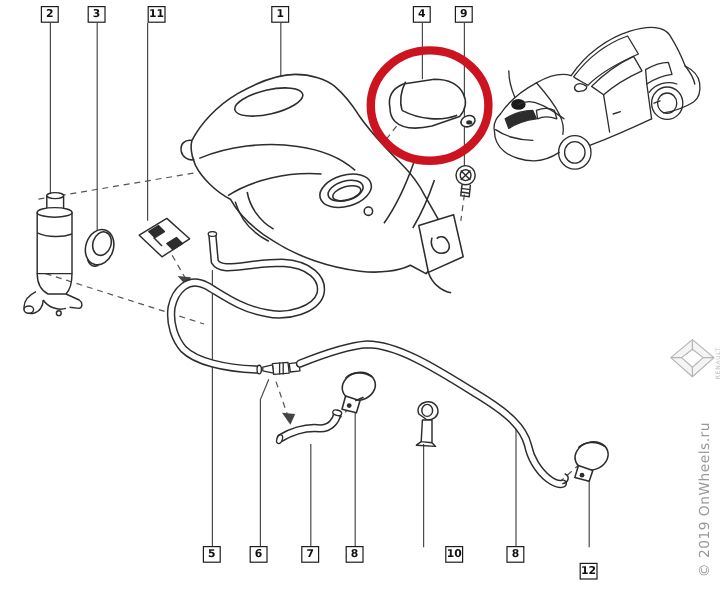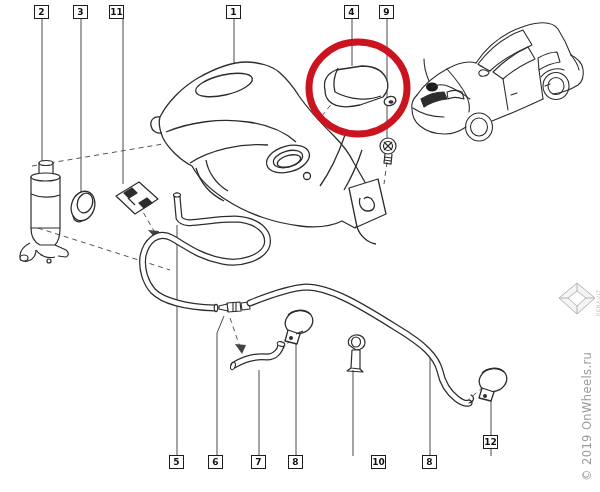--- a/index.html
+++ b/index.html
@@ -209,25 +209,25 @@
         <path d="M577,291 L586,298 L577,306 L568,298 Z" fill="#ffffff"></path>
         <path d="M577,283 L577,291 M595,298 L586,298 M577,314 L577,306 M559,298 L568,298" fill="none"></path>
       </g>
       <text transform="translate(600,316) rotate(-90)" font-size="5" letter-spacing="0.6" fill="#c2c2c2">RENAULT</text>
       <text transform="translate(591,481) rotate(-90)" font-size="11.5" letter-spacing="0.4" fill="#97999b">© 2019 OnWheels.ru</text>
     </g>
   </svg>
 
   <div class="callout" style="left:34px;top:5px;">2</div>
   <div class="callout" style="left:73px;top:5px;">3</div>
-  <div class="callout" style="left:109px;top:5px;">11</div>
+  <div class="callout" style="left:123px;top:5px;">11</div>
   <div class="callout" style="left:226px;top:5px;">1</div>
   <div class="callout" style="left:344px;top:5px;">4</div>
   <div class="callout" style="left:379px;top:5px;">9</div>
   <div class="callout" style="left:169px;top:455px;">5</div>
   <div class="callout" style="left:208px;top:455px;">6</div>
   <div class="callout" style="left:251px;top:455px;">7</div>
   <div class="callout" style="left:288px;top:455px;">8</div>
   <div class="callout" style="left:345px;top:455px;margin-left:26px;">10</div>
   <div class="callout" style="left:422px;top:455px;">8</div>
-  <div class="callout" style="left:483px;top:435px;">12</div>
+  <div class="callout" style="left:483px;top:469px;">12</div>
 
 </div>
 
 </body></html>

